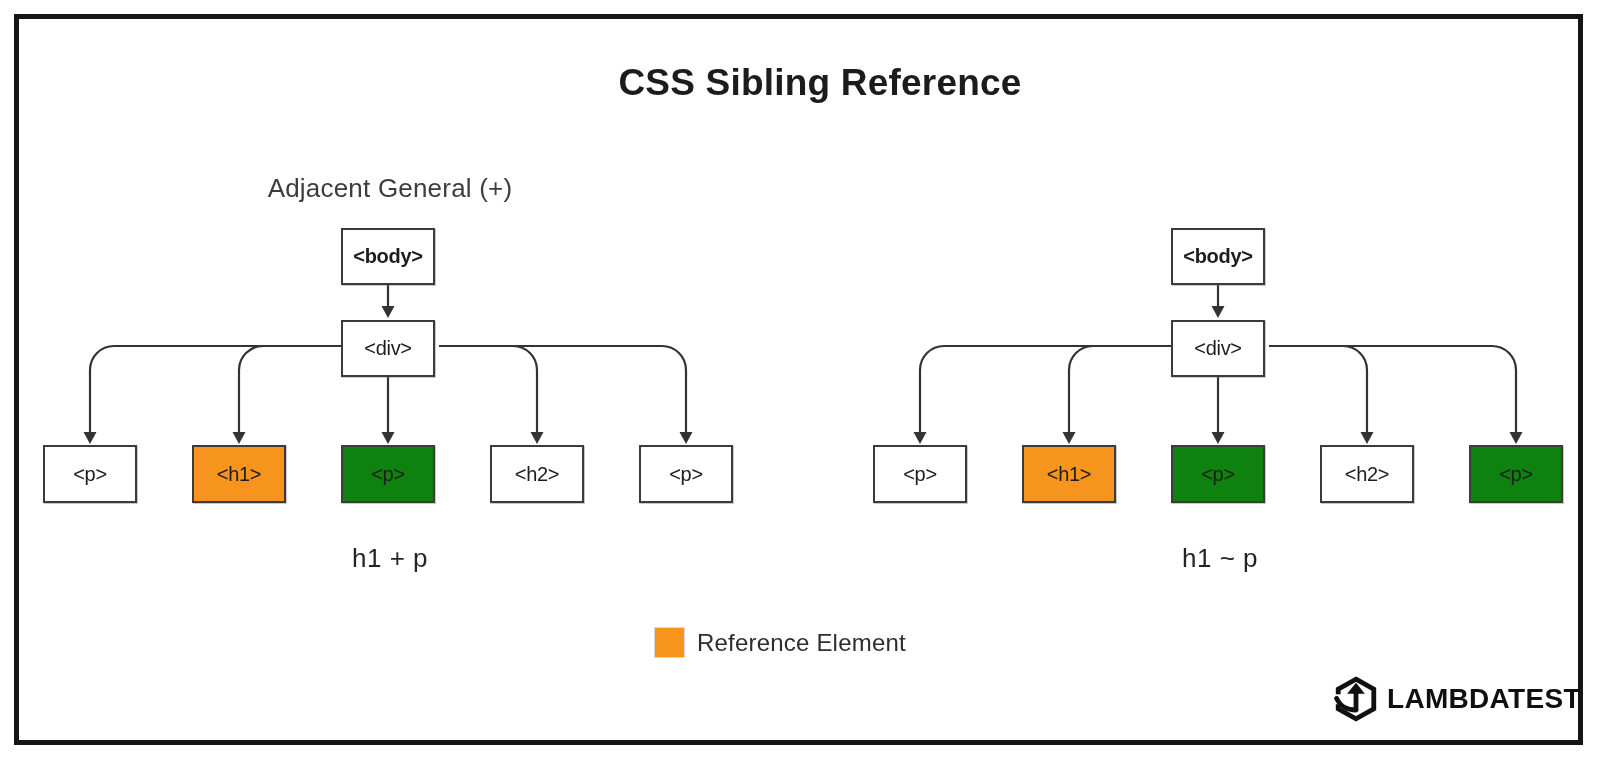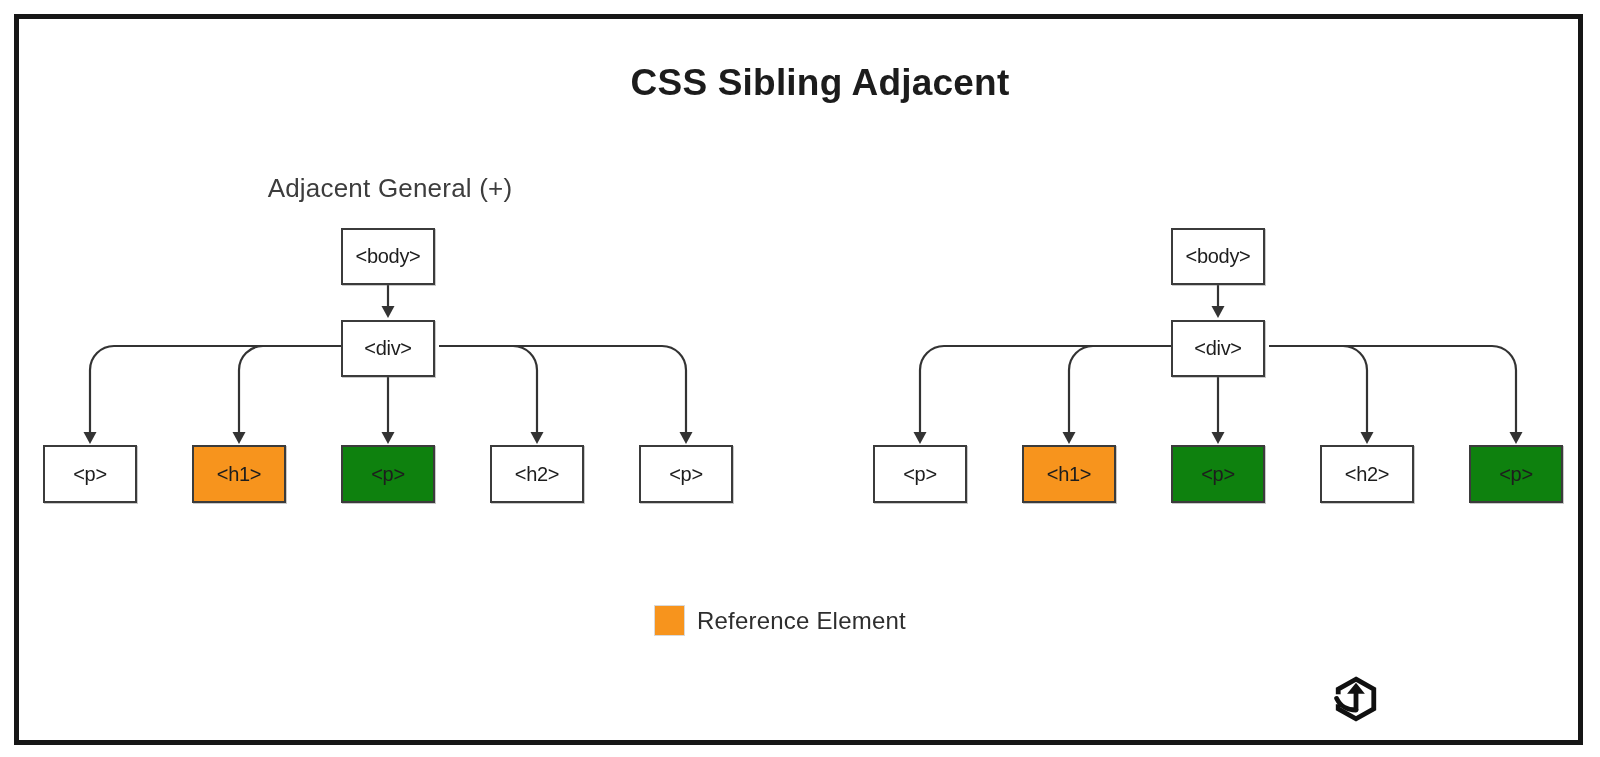--- a/index.html
+++ b/index.html
@@ -22,52 +22,52 @@
     position:absolute;left:0;top:13px;width:100%;text-align:center;
     font-size:26px;color:#3d3d3d;letter-spacing:0.2px;
   }
   .node{
     position:absolute;width:94px;height:57px;box-sizing:border-box;
     border:2.5px solid #3b3b3b;background:#ffffff;
     display:flex;align-items:center;justify-content:center;
     font-size:20px;color:#1d1d1d;letter-spacing:-0.3px;
     box-shadow:1px 1px 0 rgba(100,100,100,0.35);
   }
-  .node-body{left:298px;top:68px;}
+  .node-body{left:298px;top:68px;font-weight:bold;}
   .node-div{left:298px;top:160px;}
   .child{top:285px;height:58px;}
   .child-0{left:0px;}
   .child-1{left:149px;}
   .child-2{left:298px;}
   .child-3{left:447px;}
   .child-4{left:596px;}
   .selector-label{
     position:absolute;left:0;top:383px;width:100%;text-align:center;
     font-size:26px;color:#242424;letter-spacing:0.5px;
   }
   svg.connectors{position:absolute;left:0;top:0;pointer-events:none;}
-  .legend{position:absolute;left:655px;top:606px;}
+  .legend{position:absolute;left:655px;top:628px;}
   .legend-row{display:flex;align-items:center;margin-bottom:10px;height:29px;}
   .legend-swatch{
     width:29px;height:29px;margin-right:13px;flex:0 0 auto;
     box-shadow:0 0 0 1px rgba(180,180,180,0.5);
   }
   .legend-label{font-size:24px;color:#2e2e2e;letter-spacing:0.2px;}
   .logo{position:absolute;left:1333px;top:676px;display:flex;align-items:center;}
   .logo-text{
     font-size:28px;font-weight:800;color:#101010;letter-spacing:0.3px;
     margin-left:8px;
   }
 </style>
 </head>
 <body>
 
 <div class="frame"></div>
 
-<div class="title">CSS Sibling Adjacent</div>
+<div class="title">CSS Sibling Reference</div>
 
 <div class="panel panel-left">
   <div class="panel-header">Adjacent General (+)</div>
 
   <svg class="connectors" width="694" height="430" viewBox="0 0 694 430">
     <g stroke="#333333" stroke-width="2.2" fill="none">
       <path d="M345 125 V146"></path>
       <path d="M298 186 H71 A24 24 0 0 0 47 210 V272"></path>
       <path d="M298 186 H220 A24 24 0 0 0 196 210 V272"></path>
       <path d="M345 215 V272"></path>
@@ -86,20 +86,21 @@
 
   <div class="node node-body">&lt;body&gt;</div>
   <div class="node node-div">&lt;div&gt;</div>
 
   <div class="node child child-0" style="background-color: rgb(255, 255, 255);">&lt;p&gt;</div>
   <div class="node child child-1" style="background-color: rgb(247, 148, 29);">&lt;h1&gt;</div>
   <div class="node child child-2" style="background-color: rgb(14, 129, 14);">&lt;p&gt;</div>
   <div class="node child child-3" style="background-color: rgb(255, 255, 255);">&lt;h2&gt;</div>
   <div class="node child child-4" style="background-color: rgb(255, 255, 255);">&lt;p&gt;</div>
 
+  <div class="selector-label">h1 + p</div>
 </div>
 
 <div class="panel panel-right">
 
   <svg class="connectors" width="694" height="430" viewBox="0 0 694 430">
     <g stroke="#333333" stroke-width="2.2" fill="none">
       <path d="M345 125 V146"></path>
       <path d="M298 186 H71 A24 24 0 0 0 47 210 V272"></path>
       <path d="M298 186 H220 A24 24 0 0 0 196 210 V272"></path>
       <path d="M345 215 V272"></path>
@@ -118,30 +119,32 @@
 
   <div class="node node-body">&lt;body&gt;</div>
   <div class="node node-div">&lt;div&gt;</div>
 
   <div class="node child child-0" style="background-color: rgb(255, 255, 255);">&lt;p&gt;</div>
   <div class="node child child-1" style="background-color: rgb(247, 148, 29);">&lt;h1&gt;</div>
   <div class="node child child-2" style="background-color: rgb(14, 129, 14);">&lt;p&gt;</div>
   <div class="node child child-3" style="background-color: rgb(255, 255, 255);">&lt;h2&gt;</div>
   <div class="node child child-4" style="background-color: rgb(14, 129, 14);">&lt;p&gt;</div>
 
+  <div class="selector-label">h1 ~ p</div>
 </div>
 
 <div class="legend">
   <div class="legend-row">
     <div class="legend-swatch" style="background-color: rgb(247, 148, 29);"></div>
     <div class="legend-label">Reference Element</div>
   </div>
 </div>
 
 <div class="logo">
   <svg width="46" height="46" viewBox="0 0 44 44">
     <polygon points="22,3 39,12.5 39,31.5 22,41 5,31.5 5,12.5" fill="none" stroke="#101010" stroke-width="4.6" stroke-linejoin="miter"></polygon>
     <line x1="5" y1="17.5" x2="5" y2="27" stroke="#ffffff" stroke-width="7"></line>
     <path d="M22 32.5 C13 32.5 7.5 29.5 3.5 21.5" fill="none" stroke="#101010" stroke-width="4.6" stroke-linecap="round"></path>
     <line x1="22" y1="33" x2="22" y2="13" stroke="#101010" stroke-width="4.6"></line>
     <polygon points="22,6.5 13.5,17 30.5,17" fill="#101010"></polygon>
   </svg>
+  <div class="logo-text">LAMBDATEST</div>
 </div>
 
 </body></html>

